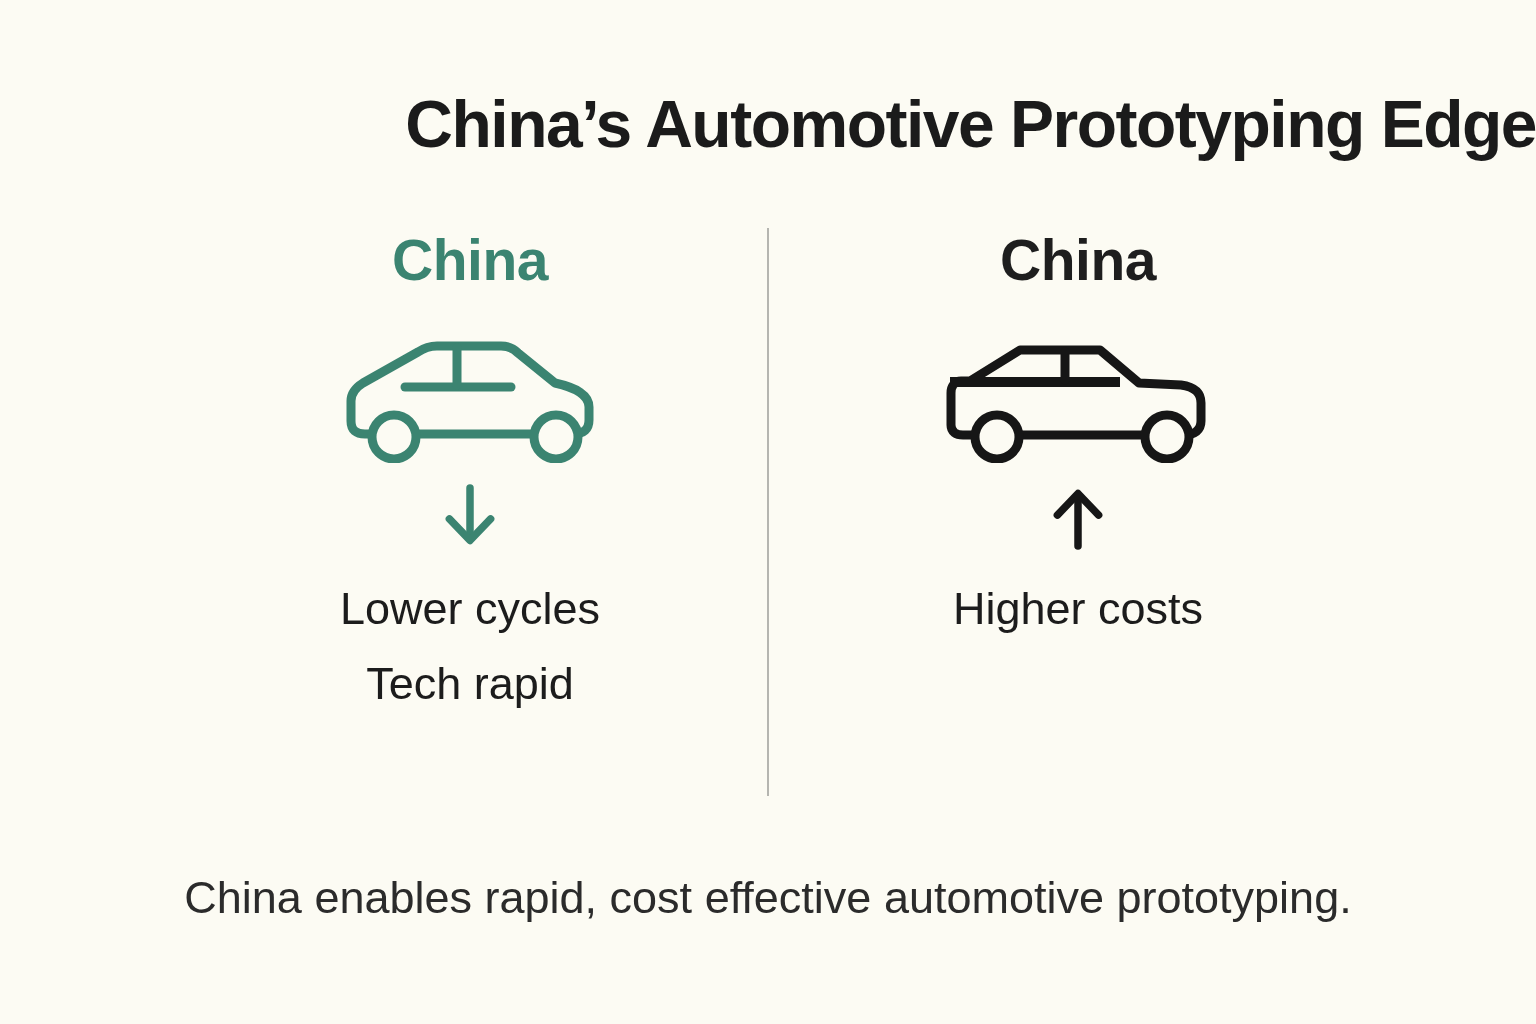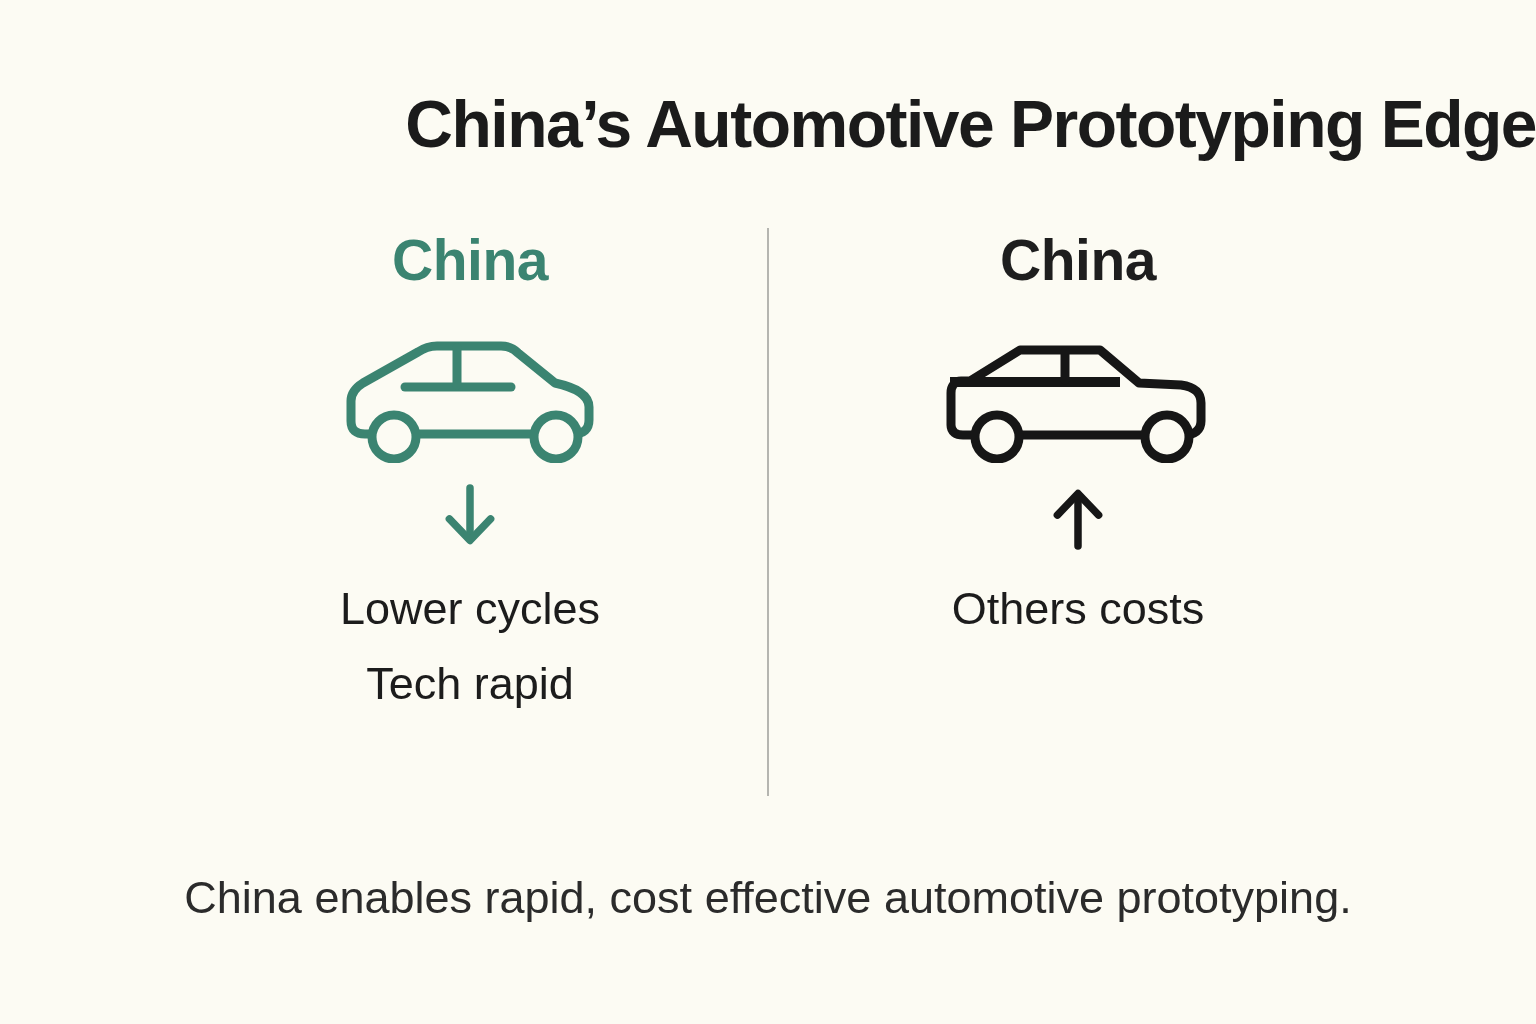--- a/index.html
+++ b/index.html
@@ -132,19 +132,19 @@
     </div>
 
     <div class="arrow-wrap">
       <svg width="60" height="68" viewBox="0 0 64 70" fill="none" xmlns="http://www.w3.org/2000/svg">
         <path d="M 32,66 V 12" stroke="currentColor" stroke-width="8" stroke-linecap="round"></path>
         <path d="M 10,33 L 32,10 L 54,33" stroke="currentColor" stroke-width="8" stroke-linecap="round" stroke-linejoin="round"></path>
       </svg>
     </div>
 
     <ul class="items">
-      <li>Others costs</li>
+      <li>Higher costs</li>
     </ul>
   </section>
 
   <p class="caption">China enables rapid, cost effective automotive prototyping.</p>
 
 </div>
 
 </body></html>

